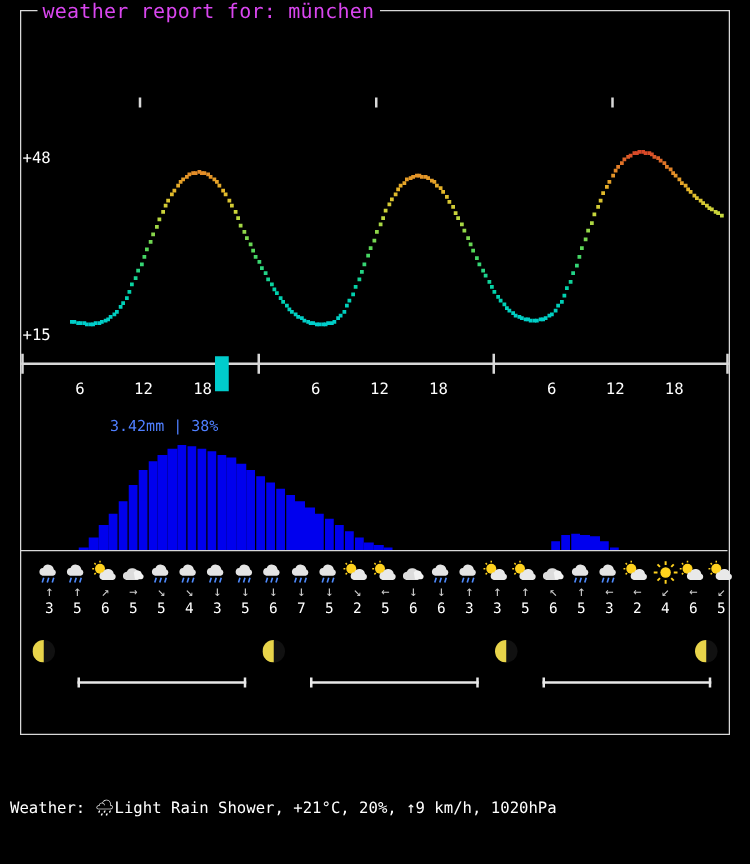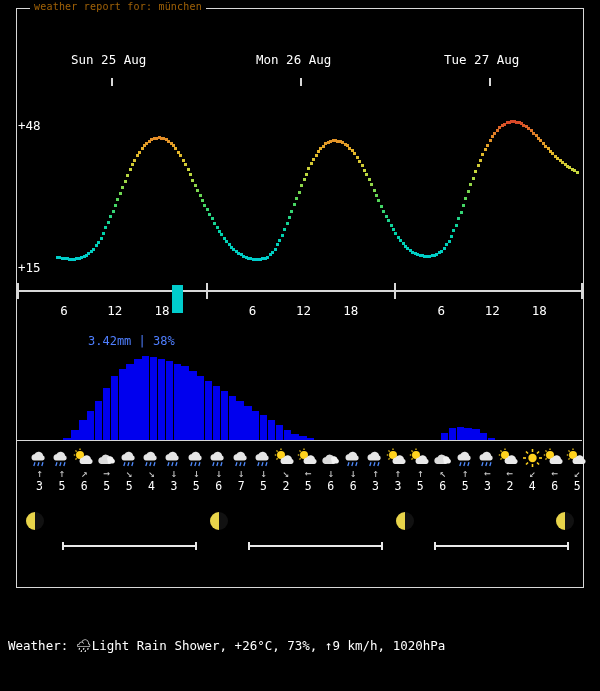--- a/index.html
+++ b/index.html
@@ -33,22 +33,22 @@
   .title-gap {
     position: absolute;
     left: 30px;
     top: 0px;
     height: 18px;
     background: #000000;
     padding: 0 4px;
     transform: translateY(-9px);
   }
   .title-text {
-    font-size: 10px;
-    color: #a16207;
+    font-size: 16px;
+    color: #d946ef;
     letter-spacing: 0.2px;
     white-space: nowrap;
   }
   
   .day-labels {
     position: absolute;
     left: 16px;
     top: 52px;
     width: 568px;
     height: 20px;
@@ -235,25 +235,20 @@
 </head>
 <body>
 
 <div id="root">
 
   <div class="frame"></div>
   <div class="title-gap" style="left:30px; top:8px;">
     <span class="title-text">weather report for: münchen</span>
   </div>
 
-  <div class="day-labels">
-    <span class="day-label" style="left:55px;">Sun 25 Aug</span>
-    <span class="day-label" style="left:240px;">Mon 26 Aug</span>
-    <span class="day-label" style="left:428px;">Tue 27 Aug</span>
-  </div>
 
   <div class="temp-chart">
     <span class="temp-axis-label" style="left:2px; top:34px;">+48</span>
     <span class="temp-axis-label" style="left:2px; top:176px;text-align:right;">+15</span>
     <div class="temp-canvas" id="temp-canvas">
         <div class="dot" style="left: 0px; top: 172px; background: rgb(0, 206, 200);"></div>
         <div class="dot" style="left: 2.4px; top: 172.3px; background: rgb(0, 206, 201);"></div>
         <div class="dot" style="left: 4.8px; top: 172.7px; background: rgb(0, 206, 201);"></div>
         <div class="dot" style="left: 7.3px; top: 173px; background: rgb(0, 206, 202);"></div>
         <div class="dot" style="left: 9.7px; top: 173.3px; background: rgb(0, 205, 202);"></div>
@@ -873,20 +868,20 @@
         <div class="cap" style="left: 0px;"></div>
         <div class="cap" style="left: 133px;"></div>
       </div>
       <div class="daybar" style="left: 418px; width: 135px;">
         <div class="cap" style="left: 0px;"></div>
         <div class="cap" style="left: 133px;"></div>
       </div>
     </div>
 
   <div class="footer">
-    <div class="foot-row"><span>Weather:</span><span> 🌧</span><span>Light Rain Shower, +26°C, 73%, ↑9 km/h, 1020hPa</span></div>
+    <div class="foot-row"><span>Weather:</span><span> 🌧</span><span>Light Rain Shower, +21°C, 20%, ↑9 km/h, 1020hPa</span></div>
     
     
     
     
   </div>
 
 </div>
 
 </body></html>

